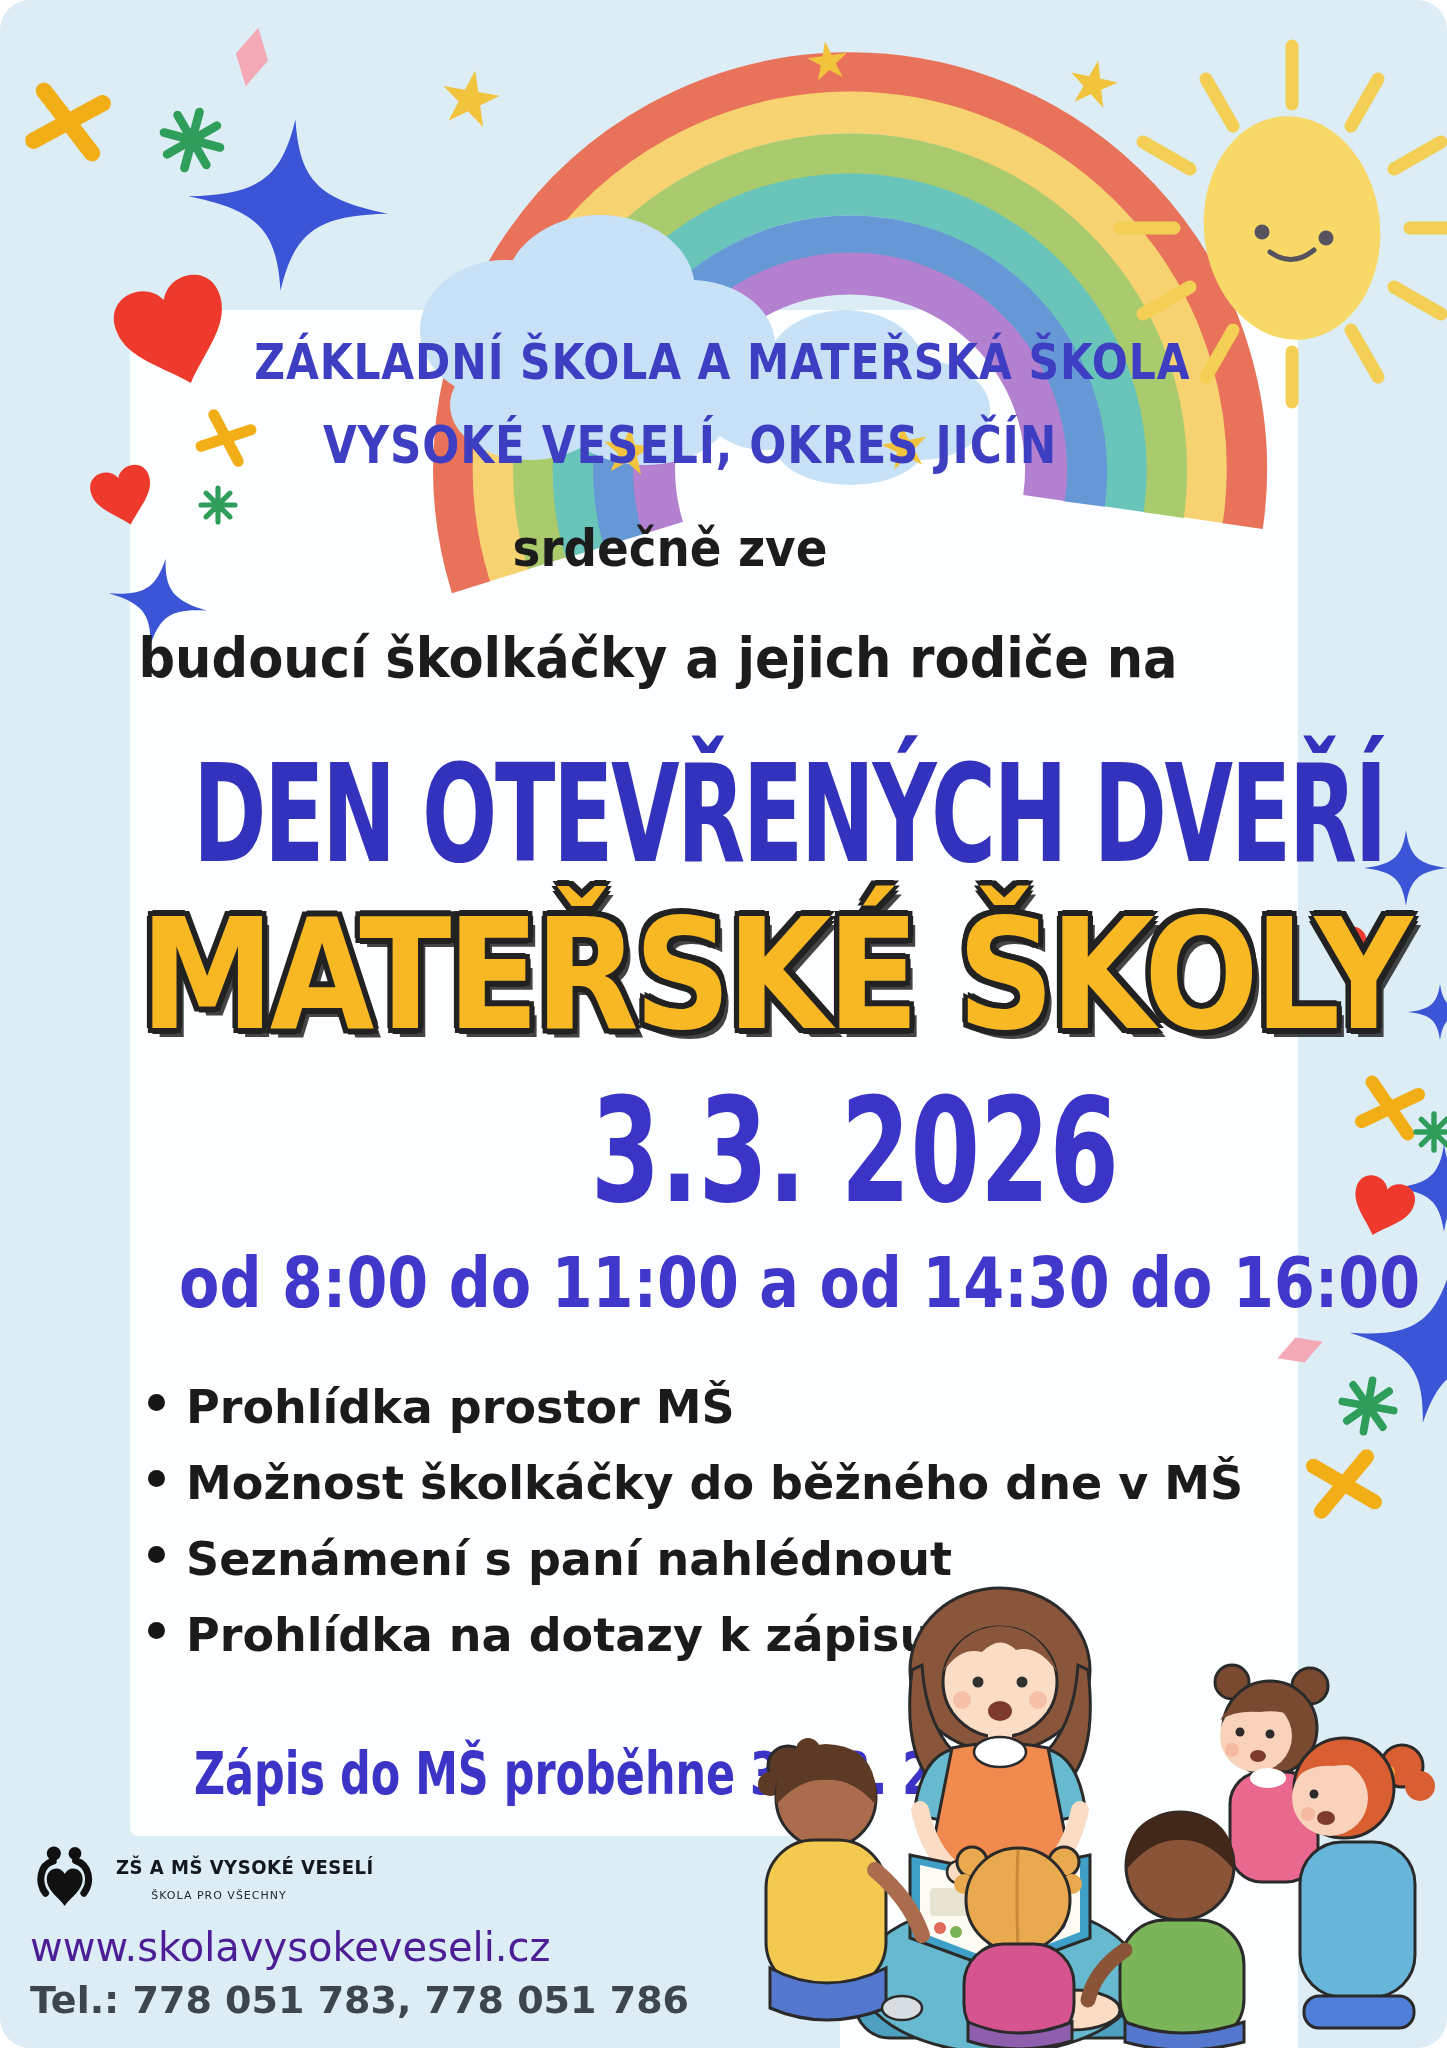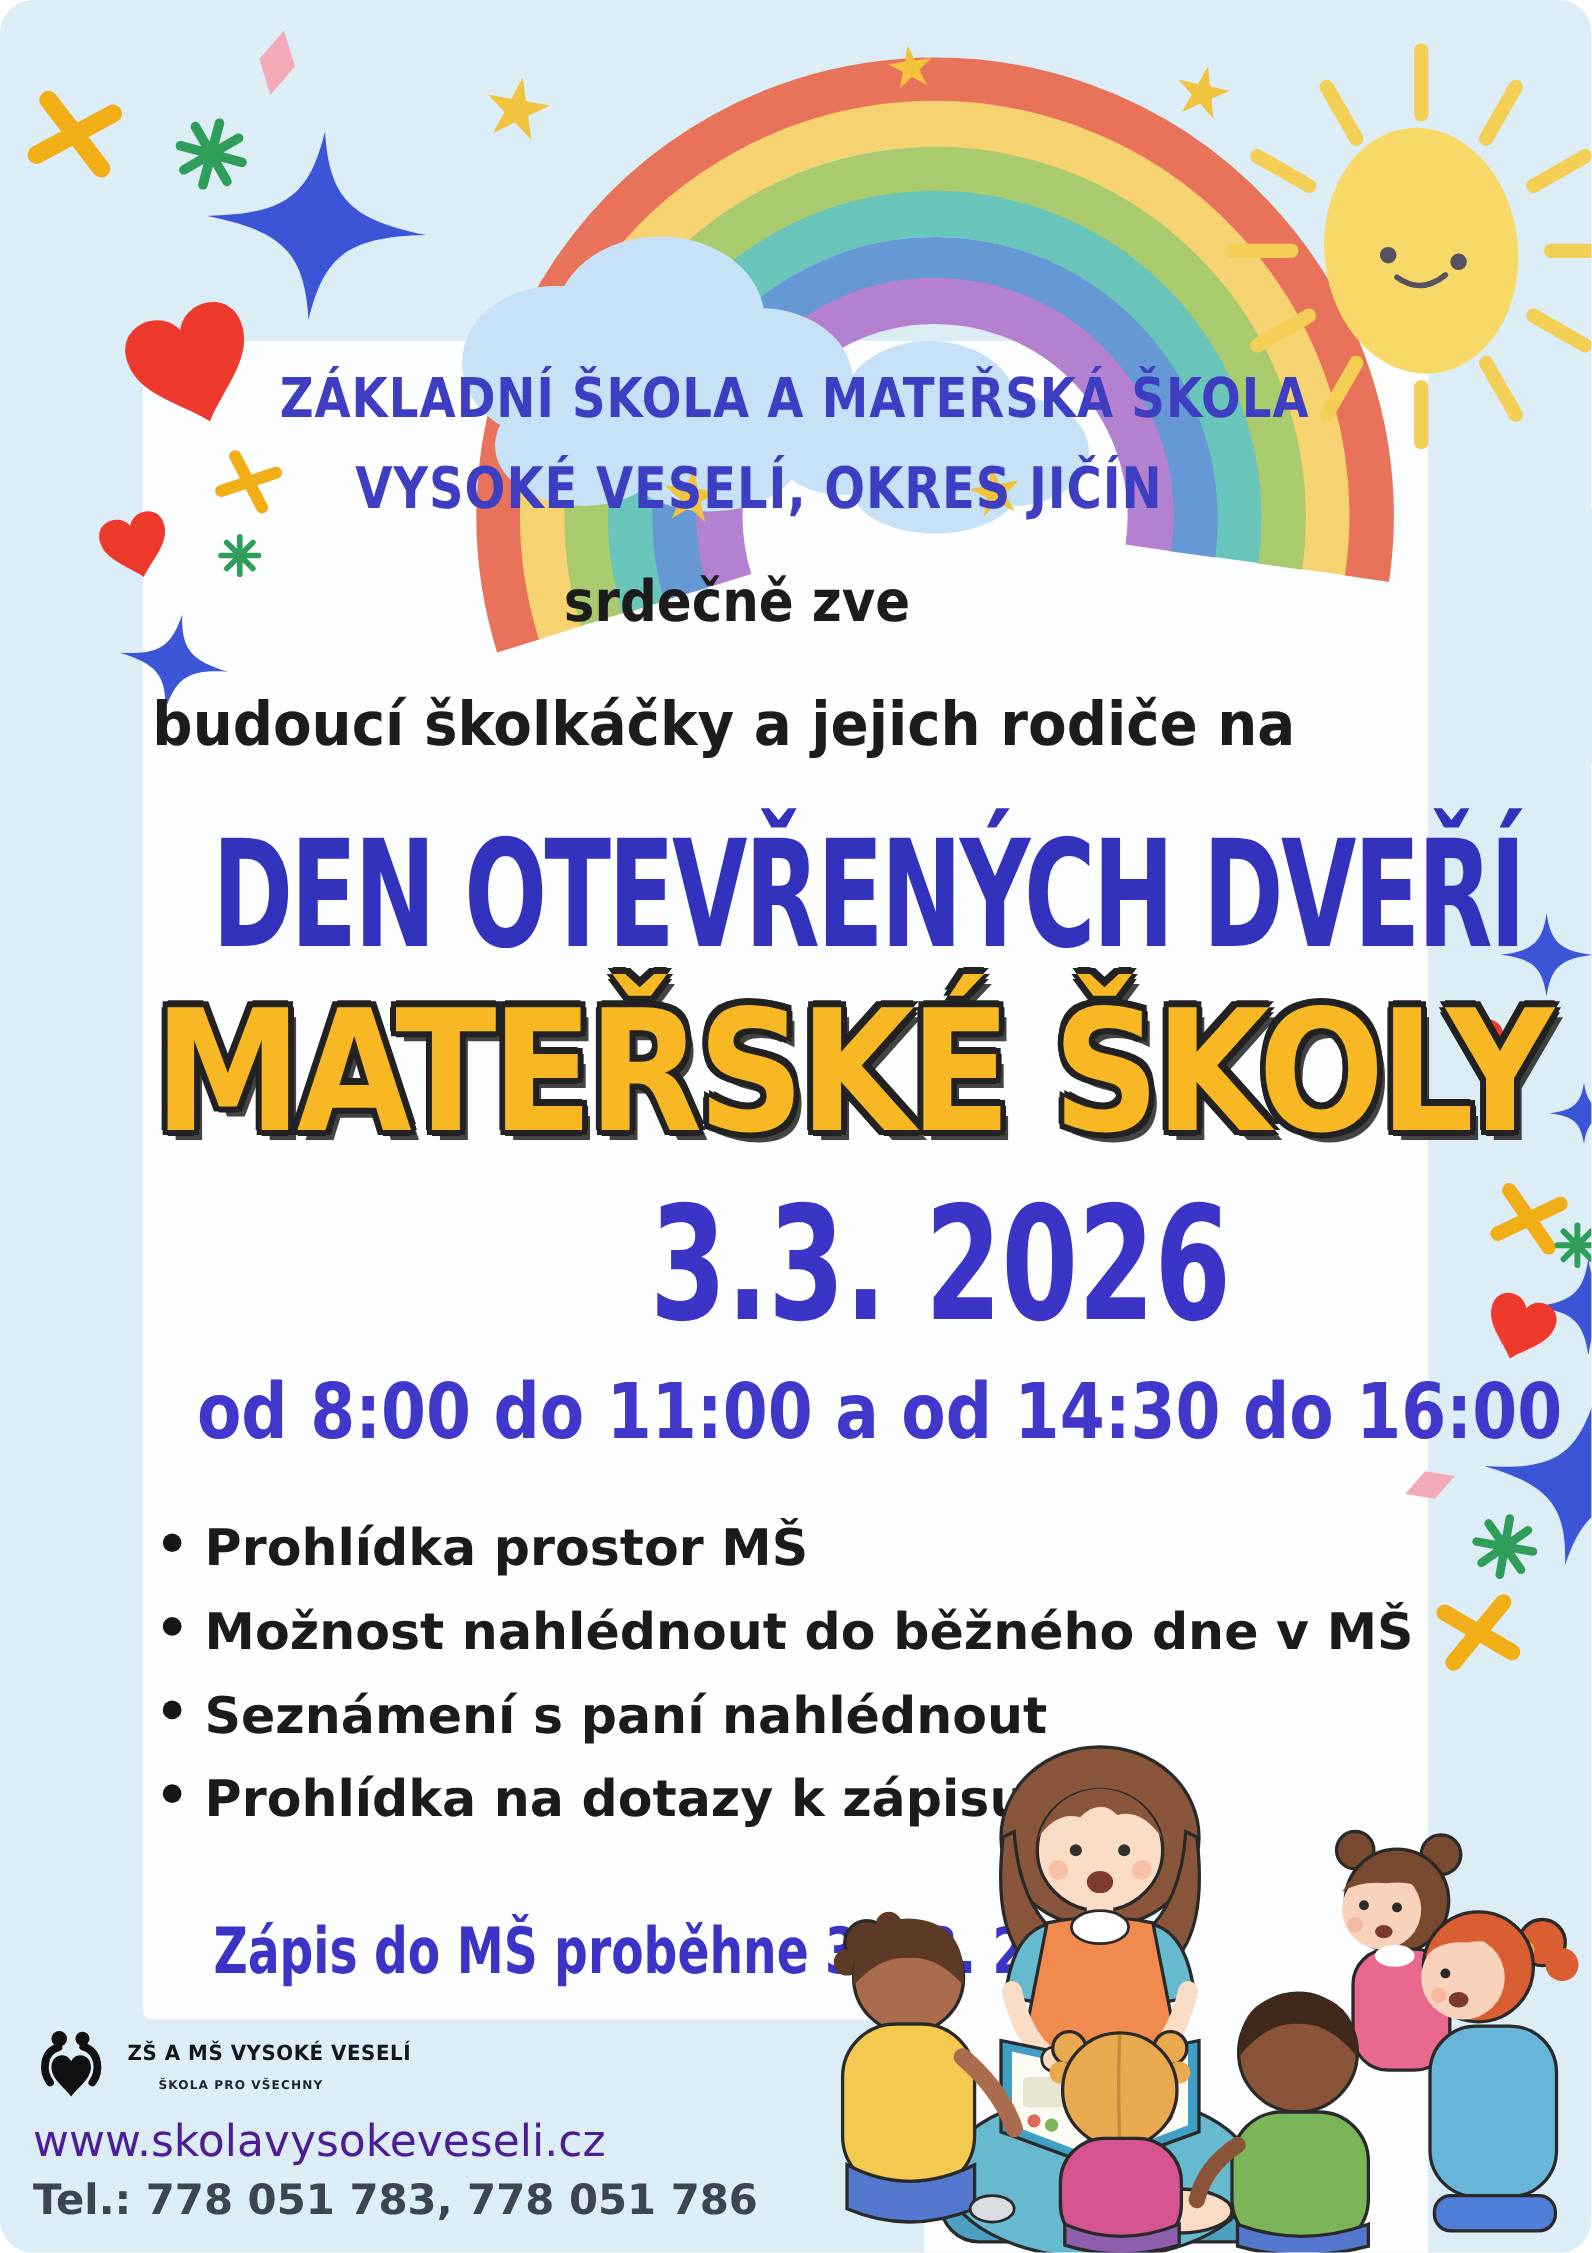--- a/index.html
+++ b/index.html
@@ -24,21 +24,21 @@
   .date{left:430px;top:1078px;width:850px;font-size:125px;font-weight:800;color:#3a35c6;
         transform:scaleX(.8) scaleY(1.15);}
   .time{left:75px;top:1242px;width:1300px;font-size:70px;font-weight:bold;color:#3f38ca;
         transform:scaleX(.84);}
   .bullets{left:140px;top:1372px;width:1160px;}
   .bullet-row{position:relative;height:76px;}
   .bullet-dot{position:absolute;left:8px;top:22px;width:17px;height:17px;border-radius:50%;background:#161616;}
   .bullet-text{position:absolute;left:46px;top:8px;font-size:46px;color:#1b1b1b;font-weight:600;white-space:nowrap;}
   .zapis{left:90px;top:1740px;width:800px;font-size:58px;font-weight:bold;color:#3c34c6;transform:scaleX(.74);}
   .logo-title{left:116px;top:1856px;font-size:19px;font-weight:800;color:#14181c;letter-spacing:.5px;transform:scaleX(.95);transform-origin:left;}
-  .logo-sub{left:119px;top:1889px;width:200px;text-align:center;font-size:11px;font-weight:700;letter-spacing:1px;color:#222831;}
+  .logo-sub{left:119px;top:1889px;width:200px;text-align:center;font-size:11px;font-weight:400;letter-spacing:1px;color:#222831;}
   .website{left:30px;top:1924px;font-size:40px;color:#4c1d95;}
   .tel{left:30px;top:1978px;font-size:38px;color:#3d454e;font-weight:bold;}
   svg{display:block;}
   .ovl{position:absolute;left:0;top:0;}
 </style>
 </head>
 <body>
 
 <div class="poster">
 
@@ -141,21 +141,21 @@
   <div class="abs ctr date">3.3. 2026</div>
   <div class="abs ctr time">od 8:00 do 11:00 a od 14:30 do 16:00</div>
 
   <div class="abs bullets">
     <div class="bullet-row">
       <span class="bullet-dot"></span>
       <span class="bullet-text">Prohlídka prostor MŠ</span>
     </div>
     <div class="bullet-row">
       <span class="bullet-dot"></span>
-      <span class="bullet-text">Možnost nahlédnout do běžného dne v MŠ</span>
+      <span class="bullet-text">Možnost školkáčky do běžného dne v MŠ</span>
     </div>
     <div class="bullet-row">
       <span class="bullet-dot"></span>
       <span class="bullet-text">Seznámení s paní nahlédnout</span>
     </div>
     <div class="bullet-row">
       <span class="bullet-dot"></span>
       <span class="bullet-text">Prohlídka na dotazy k zápisu</span>
     </div>
   </div>

